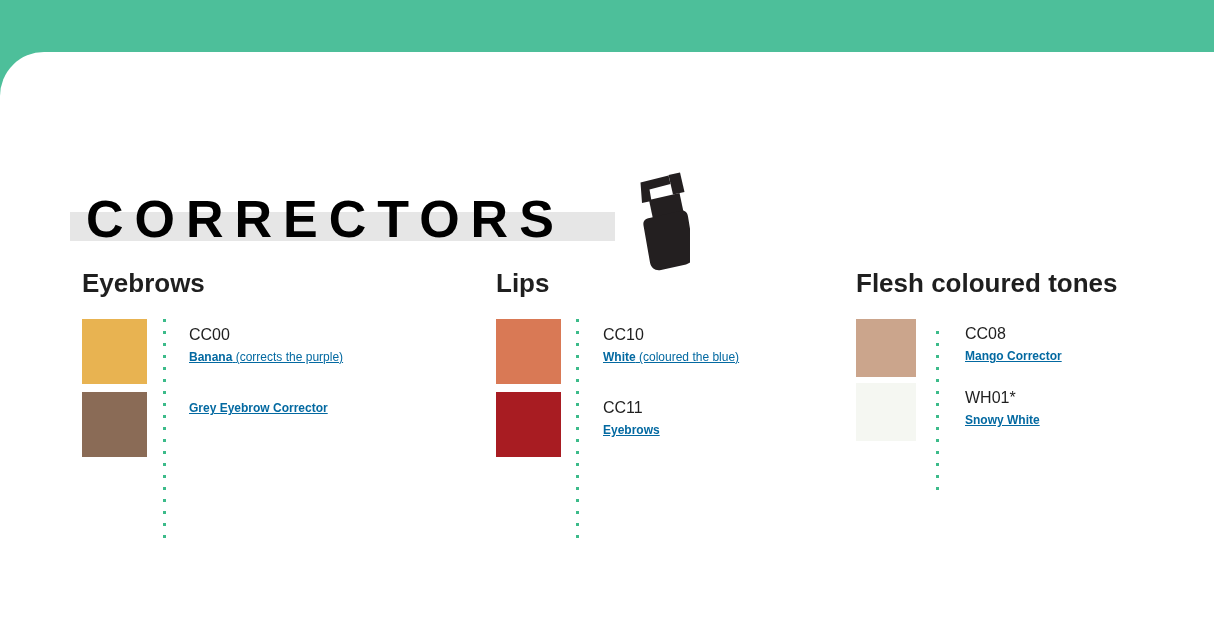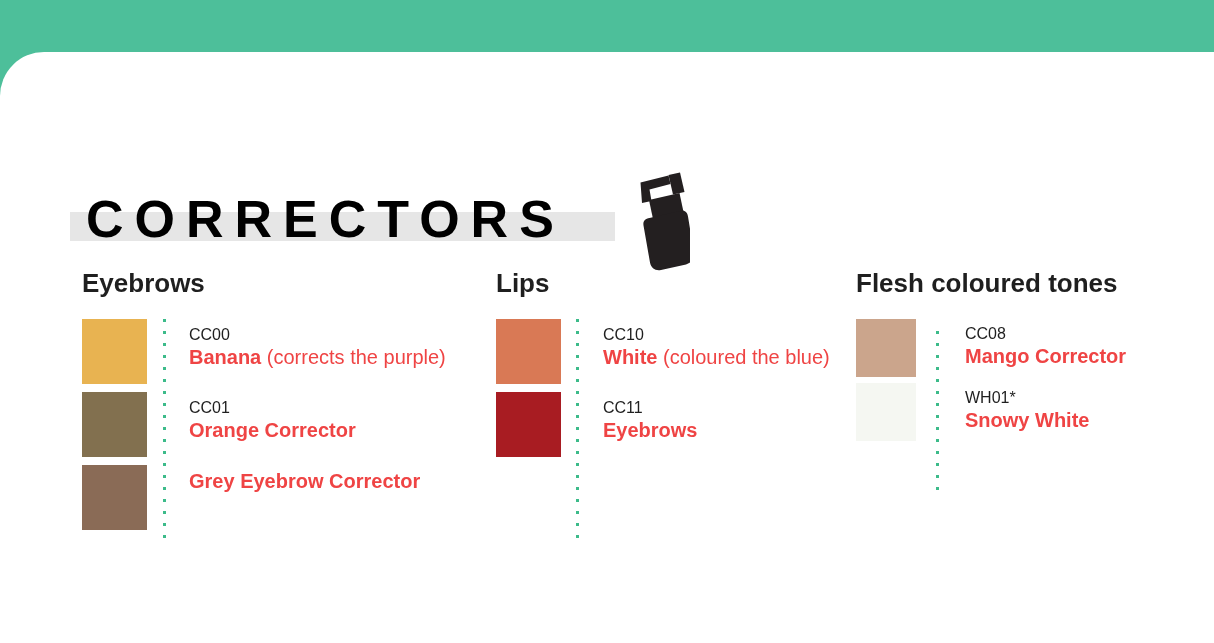--- a/index.html
+++ b/index.html
@@ -147,24 +147,25 @@
   }
   .col-flesh .entry-text { left: 109px; top: 4px; }
 
   .entry-code {
     font-size: 16px;
     line-height: 22px;
     color: #1f1f1f;
     white-space: nowrap;
   }
   .entry-name-row {
-    font-size: 20px;
+    font-size: 12px;
     line-height: 23px;
-    color: #ef4444;
-    white-space: nowrap;
+    color: #0369a1;
+    white-space: nowrap;
+    text-decoration: underline;
   }
   .entry-name {
     font-weight: bold;
   }
   .entry-note {
     font-weight: normal;
   }
 </style>
 </head>
 <body>
@@ -199,30 +200,20 @@
         <div class="swatch" style="background:#e8b351"></div>
         <div class="entry-text">
           <div class="entry-code">CC00</div>
           <div class="entry-name-row">
             <span class="entry-name">Banana</span>
             <span class="entry-note"> (corrects the purple)</span>
           </div>
         </div>
       </div>
 
-      <div class="entry">
-        <div class="swatch" style="background:#82704f"></div>
-        <div class="entry-text">
-          <div class="entry-code">CC01</div>
-          <div class="entry-name-row">
-            <span class="entry-name">Orange Corrector</span>
-            <span class="entry-note"></span>
-          </div>
-        </div>
-      </div>
 
       <div class="entry">
         <div class="swatch" style="background:#8a6b56"></div>
         <div class="entry-text">
           <div class="entry-name-row">
             <span class="entry-name">Grey Eyebrow Corrector</span>
             <span class="entry-note"></span>
           </div>
         </div>
       </div>

